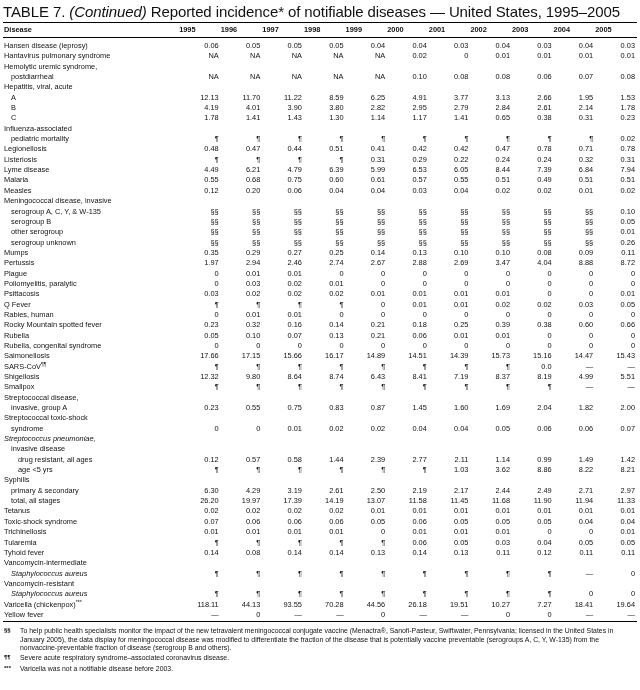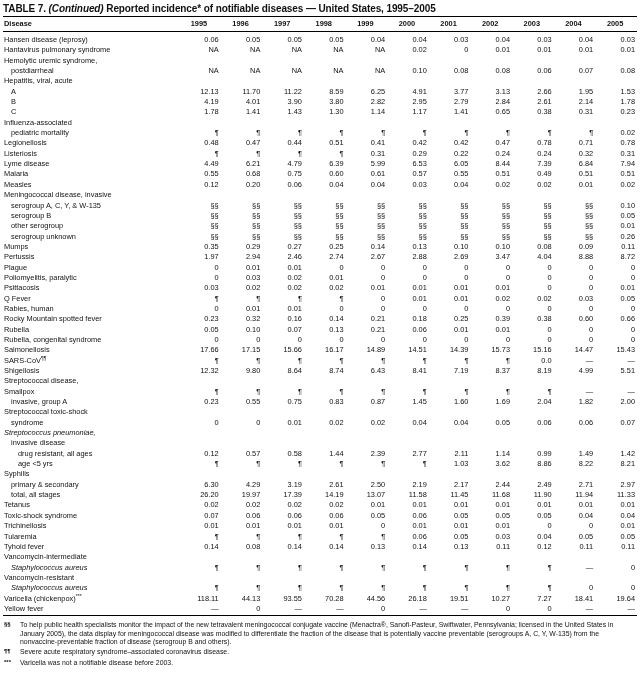--- a/index.html
+++ b/index.html
@@ -4,34 +4,34 @@
 <style>
   html,body { margin:0; padding:0; background:#fff; }
   body {
     width:640px; height:690px; overflow:hidden;
     font-family:"Liberation Sans", sans-serif;
     color:#111;
     -webkit-font-smoothing:antialiased;
   }
   .page { padding:2px 3px 0 3px; }
   .title {
-    font-size:10px; font-weight:bold; letter-spacing:-0.1px;
+    font-size:15px; font-weight:normal; letter-spacing:-0.1px;
     padding:1px 0 2px 0;
     border-bottom:1.6px solid #000;
     white-space:nowrap;
   }
   .title .it { font-style:italic; }
   table {
     width:634px; border-collapse:collapse; table-layout:fixed;
     font-size:7.4px;
   }
   col.disease-col { width:176px; }
   col.year-col { width:41.6px; }
   thead th {
-    font-weight:bold; text-align:center; vertical-align:bottom;
+    font-weight:bold; text-align:left; vertical-align:bottom;
     padding:2px 2px 3px 0;
     border-bottom:1px solid #000;
     font-size:7.4px;
   }
   thead th.first { text-align:left; padding-left:1px; }
   tbody td {
     height:10.35px; line-height:10.35px;
     padding:0 2px 0 0;
     white-space:nowrap; overflow:visible;
   }
@@ -547,46 +547,46 @@
           <td class="num">8.74</td>
           <td class="num">6.43</td>
           <td class="num">8.41</td>
           <td class="num">7.19</td>
           <td class="num">8.37</td>
           <td class="num">8.19</td>
           <td class="num">4.99</td>
           <td class="num">5.51</td>
         </tr>
         <tr>
+          <td class="label">Smallpox</td>
+          <td class="num">¶</td>
+          <td class="num">¶</td>
+          <td class="num">¶</td>
+          <td class="num">¶</td>
+          <td class="num">¶</td>
+          <td class="num">¶</td>
+          <td class="num">¶</td>
+          <td class="num">¶</td>
+          <td class="num">¶</td>
+          <td class="num">—</td>
+          <td class="num">—</td>
+        </tr>
+        <tr>
           <td class="label">Streptococcal disease,</td>
           <td class="num"></td>
           <td class="num"></td>
           <td class="num"></td>
           <td class="num"></td>
           <td class="num"></td>
           <td class="num"></td>
           <td class="num"></td>
           <td class="num"></td>
           <td class="num"></td>
           <td class="num"></td>
           <td class="num"></td>
-        </tr>
-        <tr>
-          <td class="label">Smallpox</td>
-          <td class="num">¶</td>
-          <td class="num">¶</td>
-          <td class="num">¶</td>
-          <td class="num">¶</td>
-          <td class="num">¶</td>
-          <td class="num">¶</td>
-          <td class="num">¶</td>
-          <td class="num">¶</td>
-          <td class="num">¶</td>
-          <td class="num">—</td>
-          <td class="num">—</td>
         </tr>
         <tr>
           <td class="label ind1">invasive, group A</td>
           <td class="num">0.23</td>
           <td class="num">0.55</td>
           <td class="num">0.75</td>
           <td class="num">0.83</td>
           <td class="num">0.87</td>
           <td class="num">1.45</td>
           <td class="num">1.60</td>

